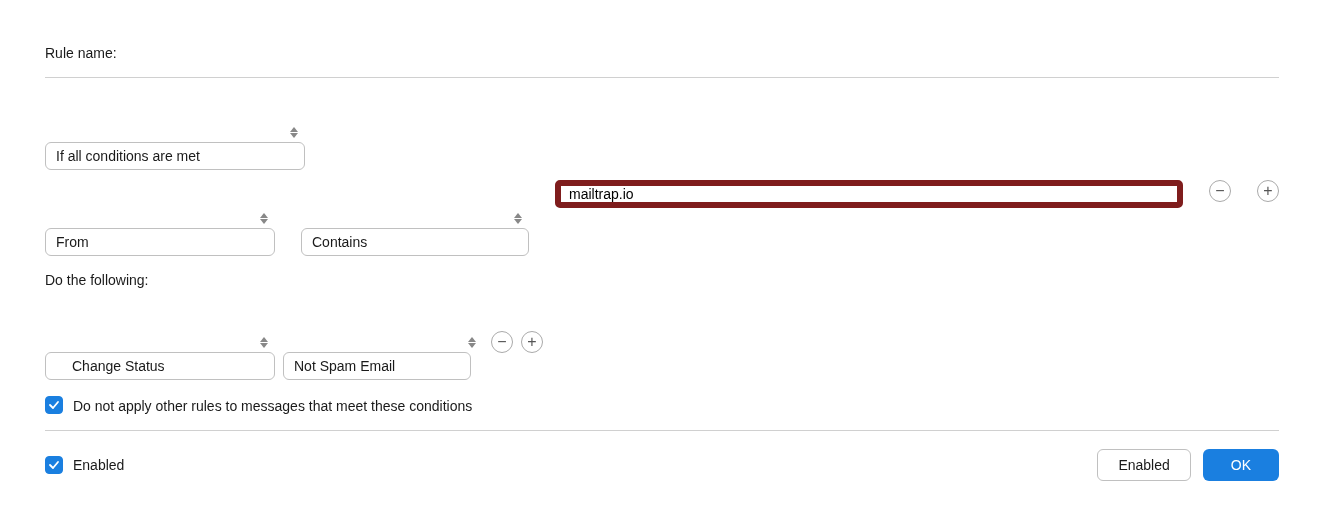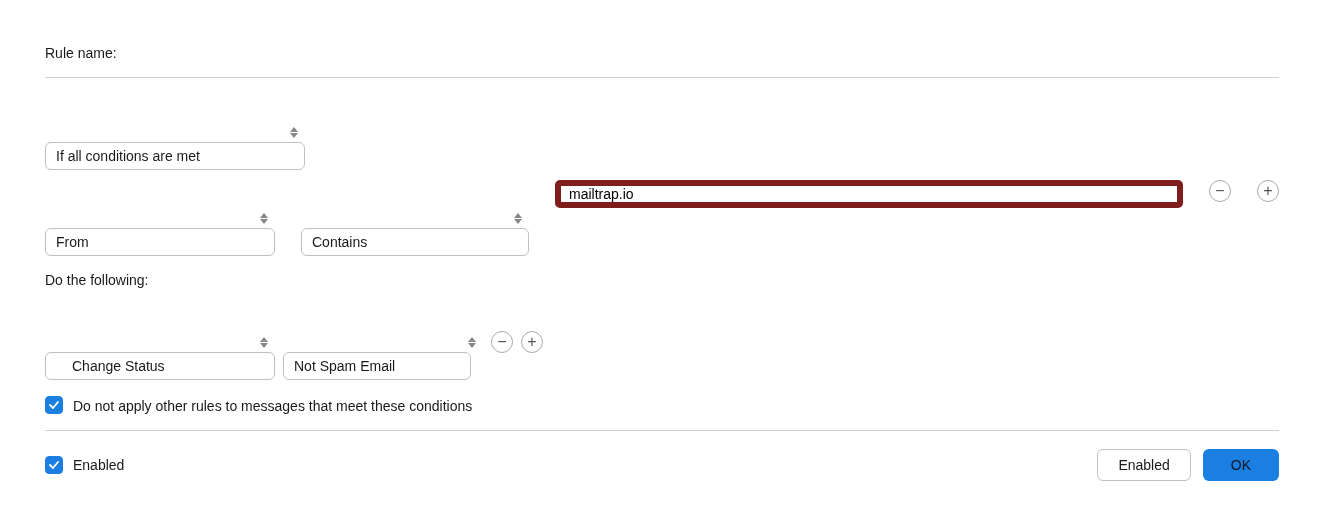--- a/index.html
+++ b/index.html
@@ -252,21 +252,21 @@
 
     .btn-ok {
       height: 32px;
       padding: 0 28px;
       border: none;
       border-radius: 6px;
       background: #1a7fe0;
       font-size: 14px;
       font-family: inherit;
       cursor: pointer;
-      color: #0f172a;
+      color: #ffffff;
       font-weight: 500;
     }
 
     .conditions-dropdown-wrapper {
       position: relative;
     }
 
     .conditions-dropdown {
       width: 260px;
     }

